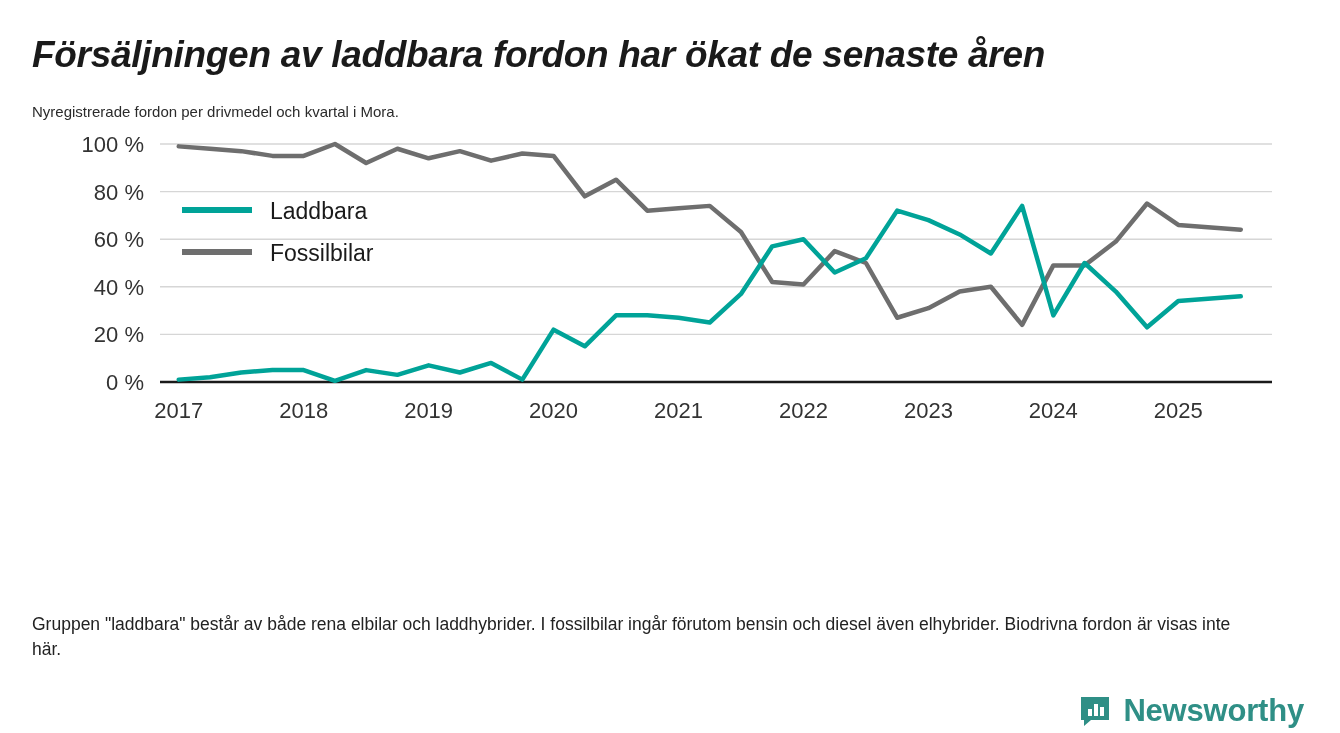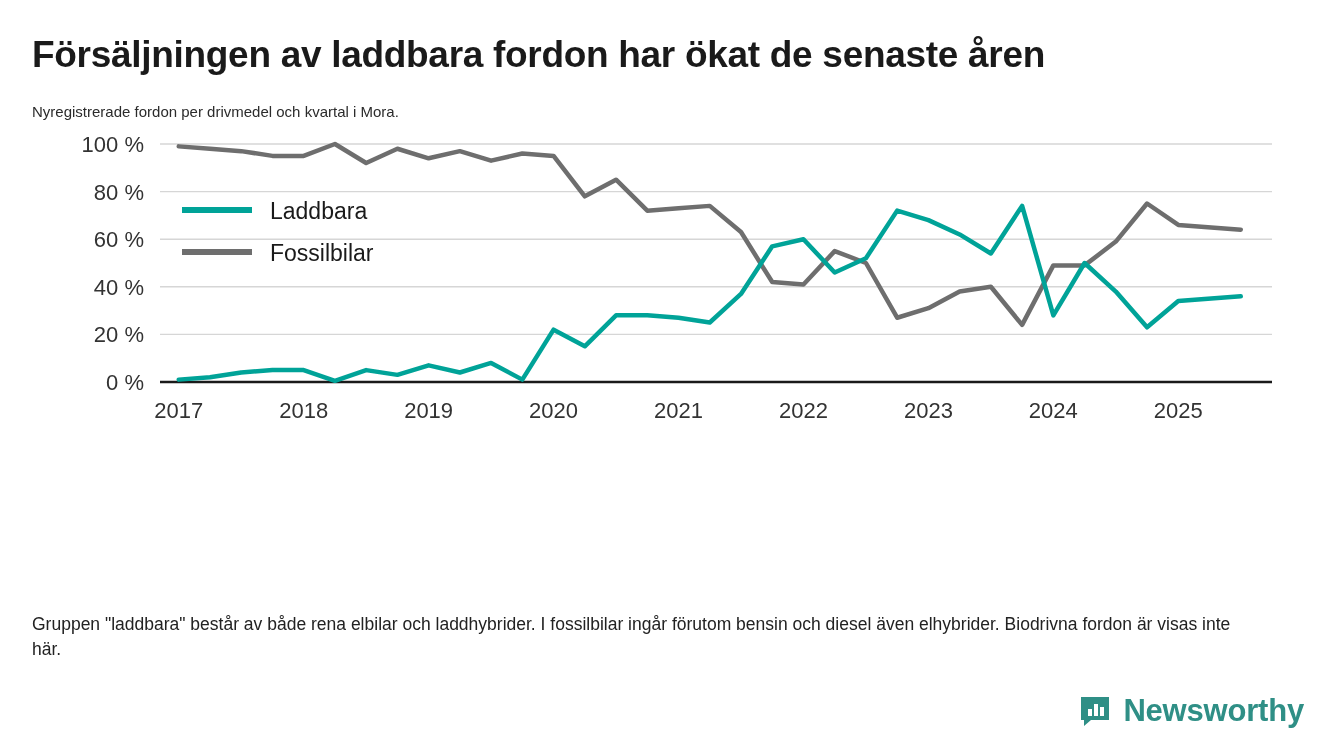--- a/index.html
+++ b/index.html
@@ -22,20 +22,21 @@
     box-sizing: border-box;
     padding: 0 32px;
   }
   .title {
     font-size: 37px;
     font-weight: bold;
     letter-spacing: -0.3px;
     margin: 34px 0 0 0;
     line-height: 1.15;
     color: #1a1a1a;
+    font-style: italic;
   }
   .subtitle {
     font-size: 15px;
     font-weight: normal;
     margin: 26px 0 0 0;
     color: #2b2b2b;
   }
   .chart-wrap {
     position: relative;
     margin-top: 14px;

